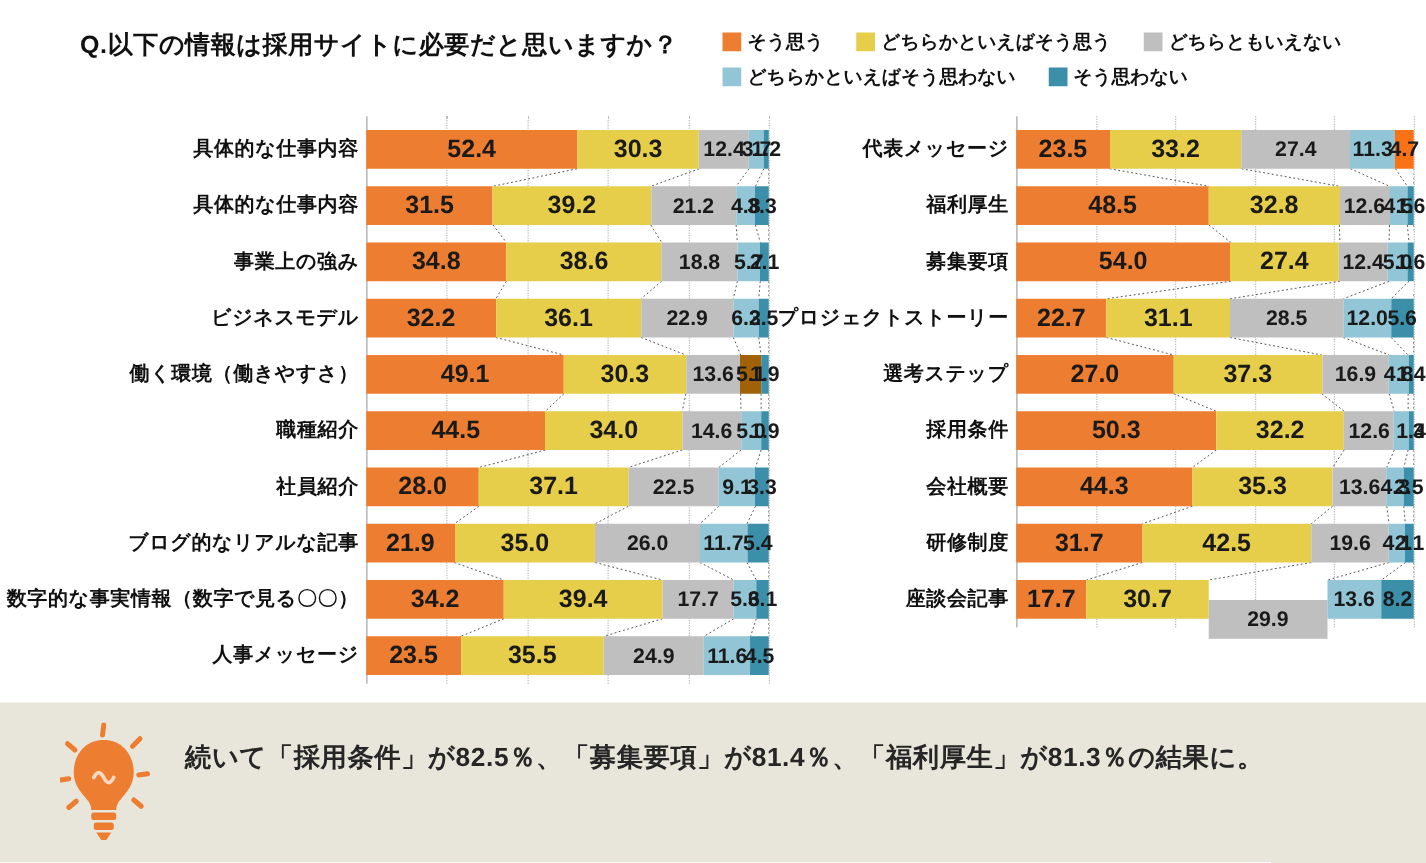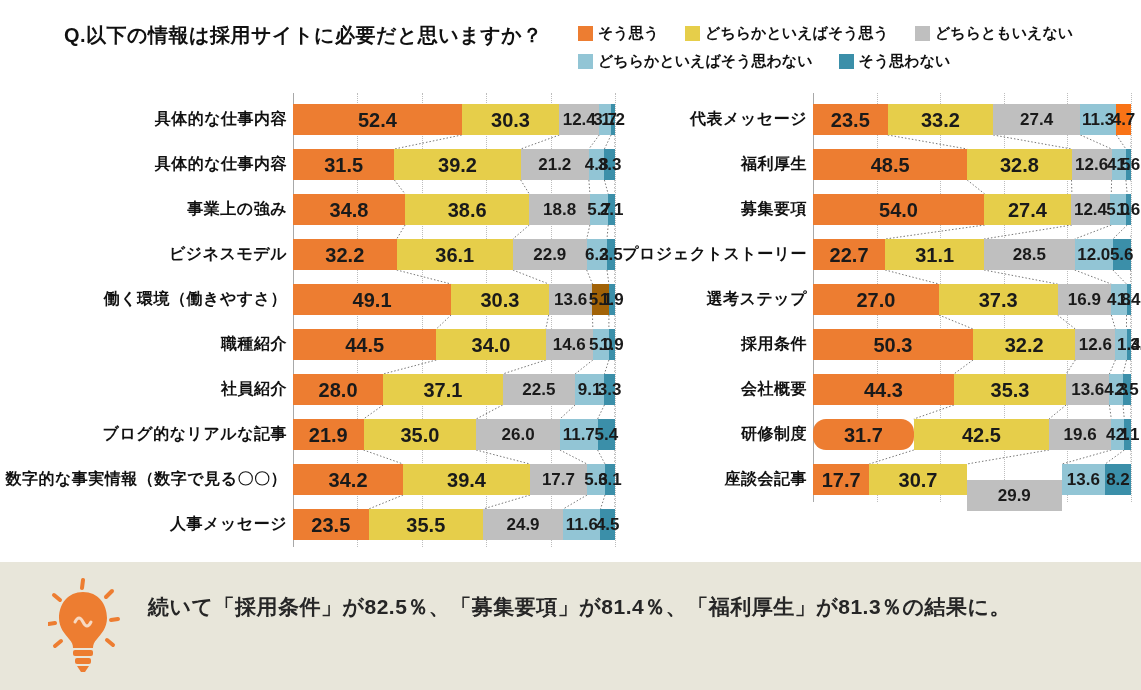--- a/index.html
+++ b/index.html
@@ -522,21 +522,21 @@
           <span class="seg-label" style="font-size: 17px;">13.6</span>
         </div>
         <div class="bar-seg" style="width: 4.3%; background: rgb(146, 197, 213);">
           <span class="seg-label" style="font-size: 17px;">4.3</span>
         </div>
         <div class="bar-seg" style="width: 2.5%; background: rgb(59, 143, 169);">
           <span class="seg-label" style="font-size: 17px;">2.5</span>
         </div>
       </div>
       <div class="bar-row" style="top: 322px;">
-        <div class="bar-seg" style="width: 31.7%; background: rgb(237, 125, 49); border-radius: 13px;">
+        <div class="bar-seg" style="width: 31.7%; background: rgb(237, 125, 49);">
           <span class="seg-label" style="font-size: 20px;">31.7</span>
         </div>
         <div class="bar-seg" style="width: 42.5%; background: rgb(230, 206, 74);">
           <span class="seg-label" style="font-size: 20px;">42.5</span>
         </div>
         <div class="bar-seg" style="width: 19.6%; background: rgb(191, 191, 191);">
           <span class="seg-label" style="font-size: 17px;">19.6</span>
         </div>
         <div class="bar-seg" style="width: 4.1%; background: rgb(146, 197, 213);">
           <span class="seg-label" style="font-size: 17px;">4.1</span>

